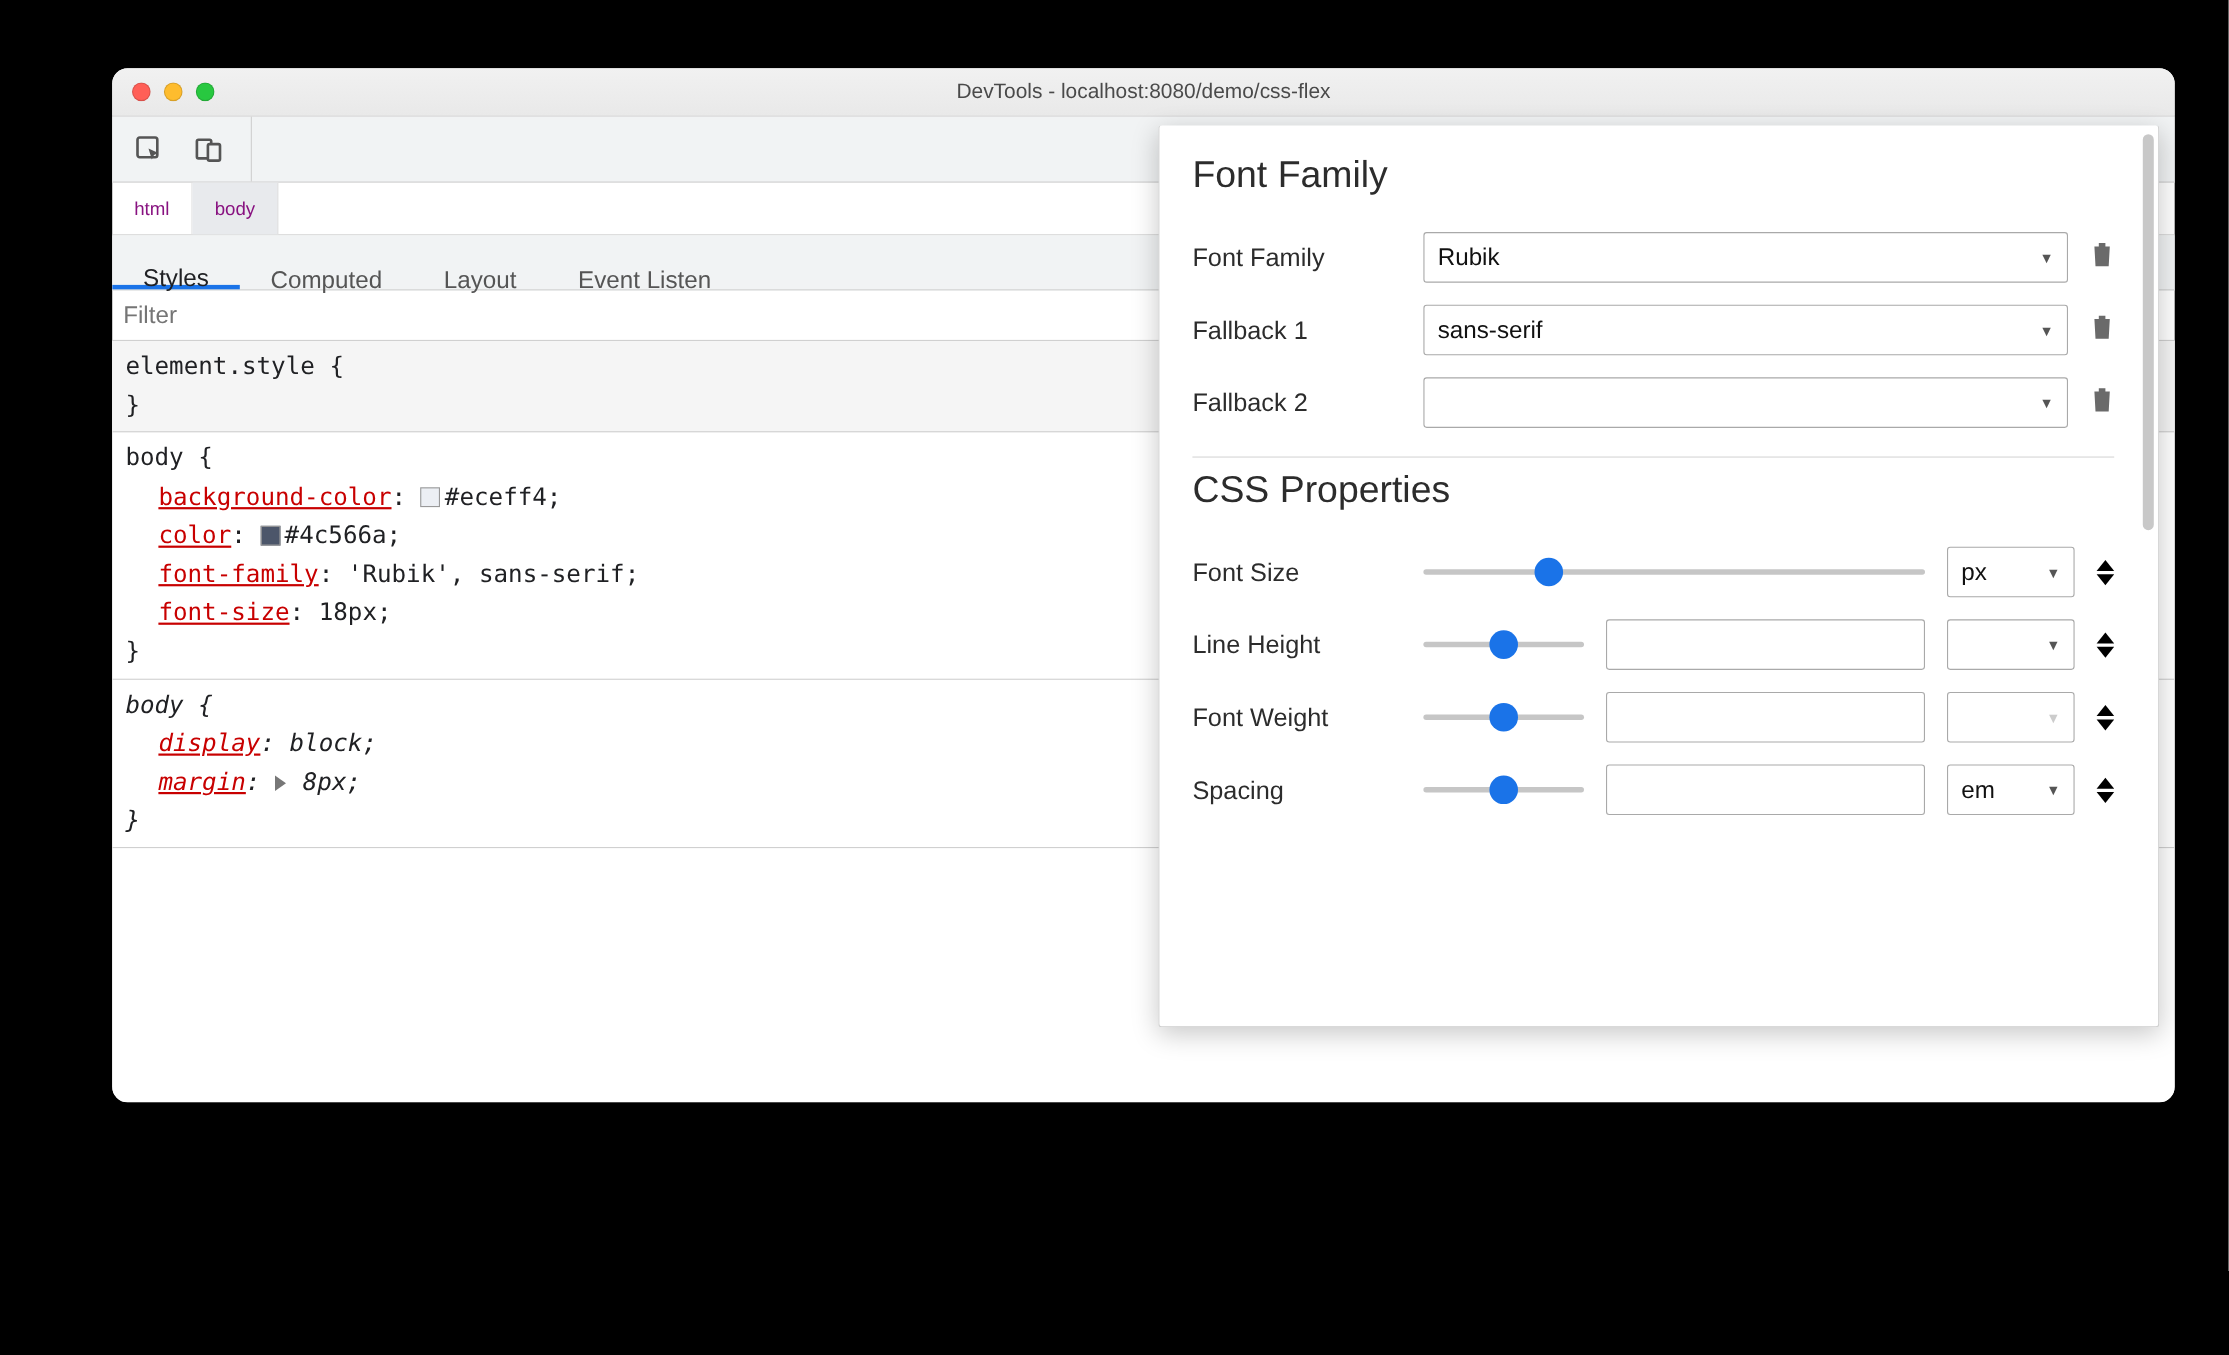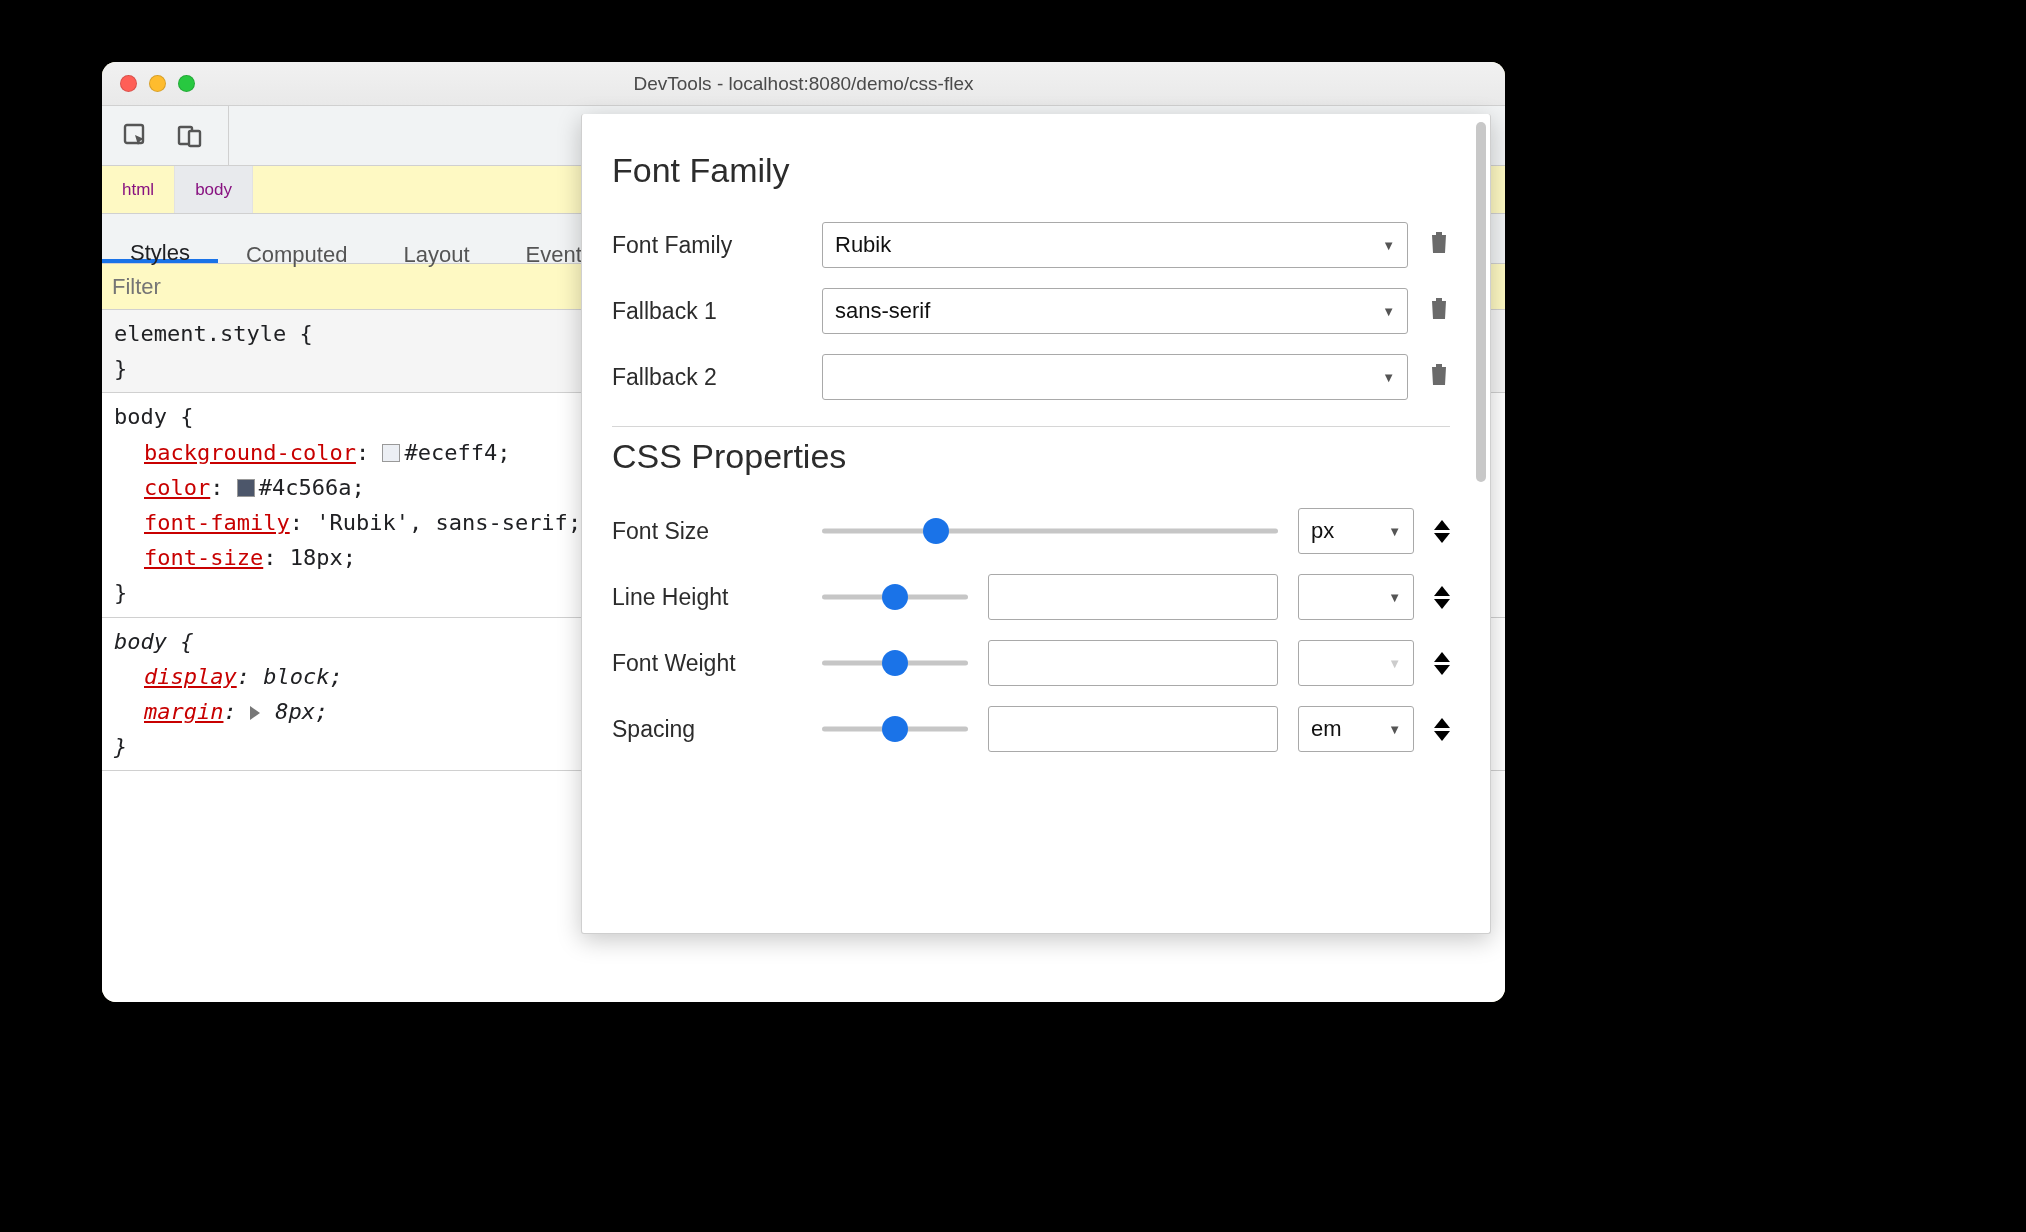--- a/index.html
+++ b/index.html
@@ -9,23 +9,23 @@
     width: 2026px;
     height: 1232px;
     position: relative;
     font-size: 16px;
   }
 
   .window {
     position: absolute;
     left: 102px;
     top: 62px;
-    width: 1403px;
+    width: 1875px;
     height: 940px;
-    background: #fef9c3;
+    background: #ffffff;
     border-radius: 14px;
     box-shadow: 0 30px 80px rgba(0,0,0,0.6), 0 0 0 1px rgba(0,0,0,0.15);
     overflow: hidden;
     display: flex;
     flex-direction: column;
   }
 
   
   .titlebar {
     height: 44px;
@@ -207,21 +207,20 @@
     width: 10px;
     height: 360px;
     background: #c8c8c8;
     border-radius: 5px;
   }
   .popup-content {
     padding: 20px 40px 20px 30px;
     overflow: hidden;
     font-size: 23px;
     color: #212121;
-    margin-top: 11px;
   }
   .popup h2 {
     font-size: 34px;
     font-weight: 500;
     color: #2c2c2c;
     margin: 6px 0 22px 0;
   }
   .form-row {
     display: flex;
     align-items: center;

